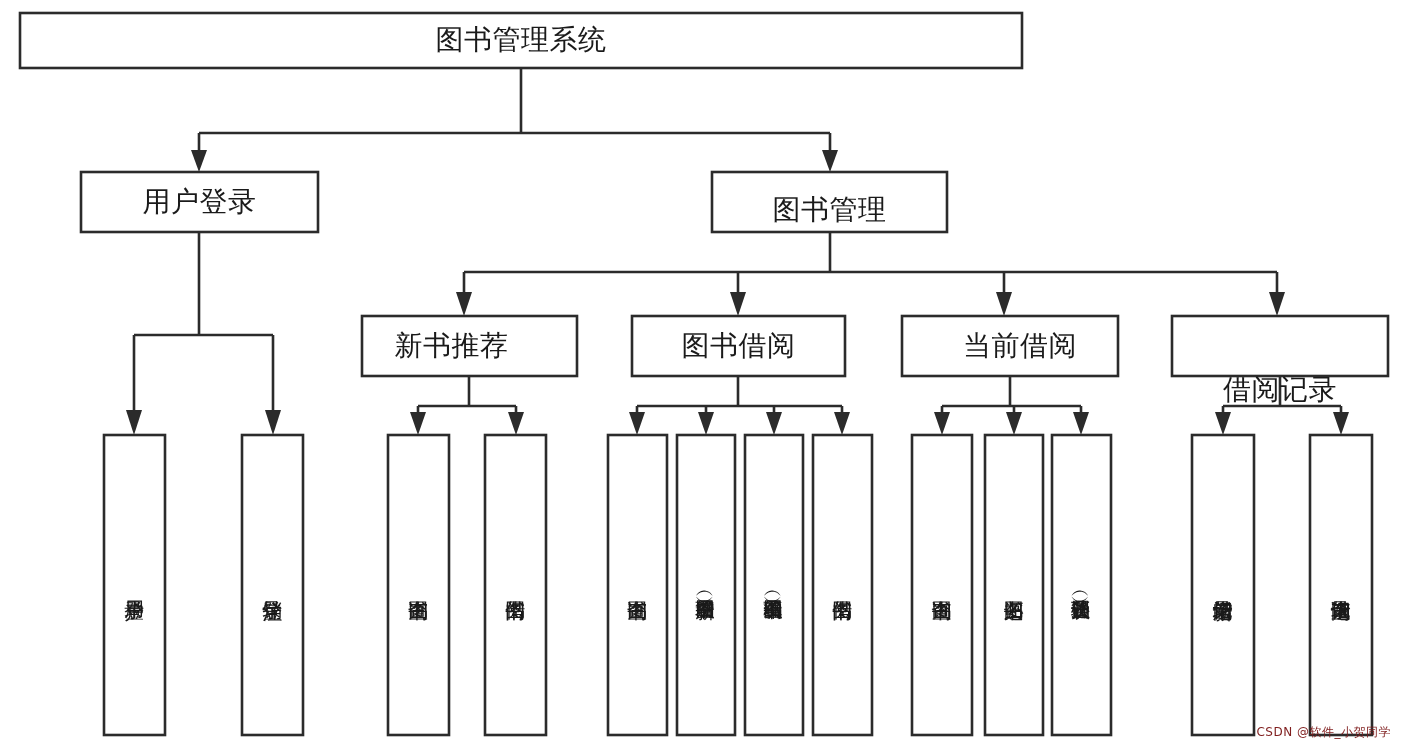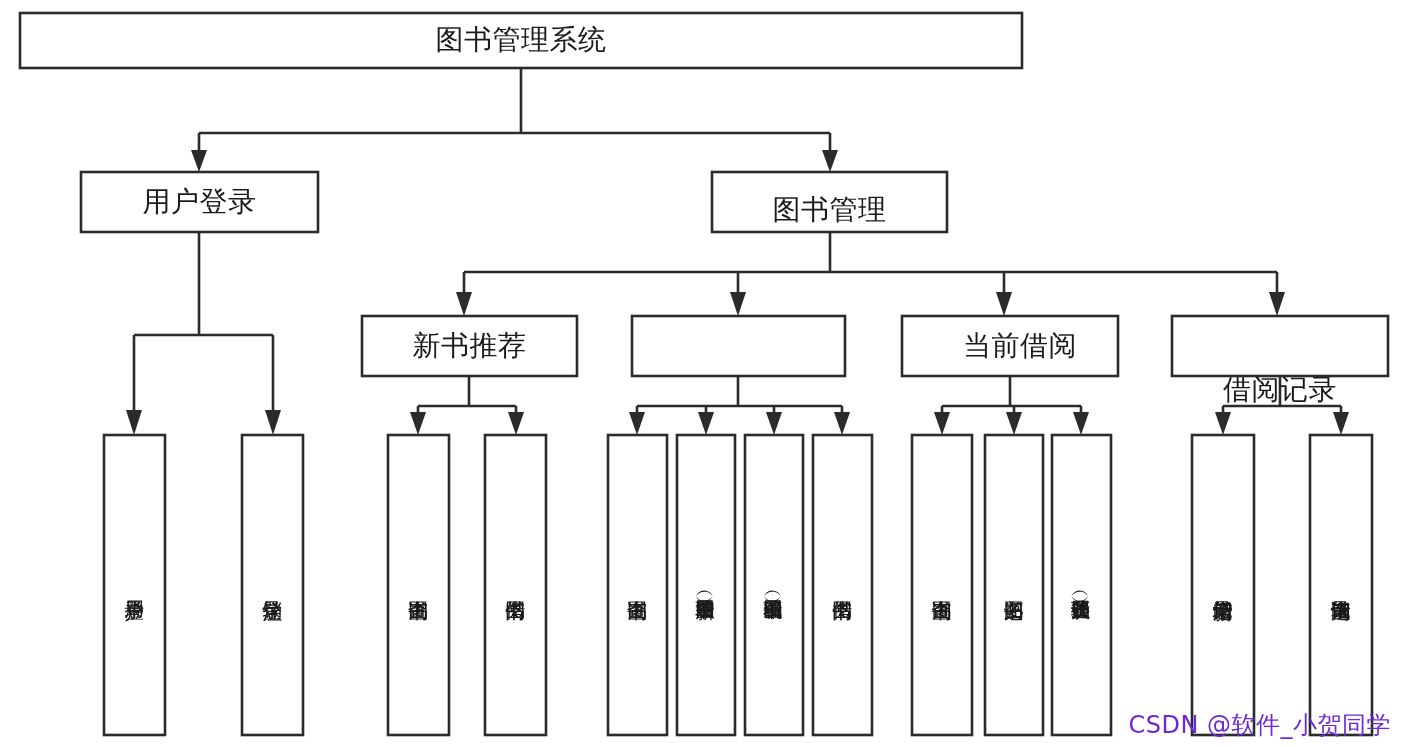--- a/index.html
+++ b/index.html
@@ -75,22 +75,22 @@
     font-family: "DejaVu Sans", "Liberation Sans", sans-serif;
   }
   .node-label-v.tight {
     font-size: 19px;
     line-height: 1.16;
   }
   #watermark {
     position: absolute;
     right: 14px;
     bottom: 6px;
-    color: #6d28d9;
-    font-size: 24px;
+    color: #7f1d1d;
+    font-size: 12px;
     letter-spacing: 0.5px;
     white-space: nowrap;
     font-family: "DejaVu Sans", "Liberation Sans", sans-serif;
     user-select: none;
   }
 </style>
 </head>
 <body>
 
 <div id="diagram-root">
@@ -184,21 +184,22 @@
     <polygon class="arrow-head" points="1215,412 1231,412 1223,435"></polygon>
     <polygon class="arrow-head" points="1333,412 1349,412 1341,435"></polygon>
 
   </svg>
 
   <div class="node-label-h" style="left:20px; top:13px; width:1002px; height:55px;">图书管理系统</div>
 
   <div class="node-label-h" style="left:81px; top:172px; width:237px; height:60px;">用户登录</div>
   <div class="node-label-h" style="left:712px; top:172px; width:235px; height:76px;">图书管理</div>
 
-  <div class="node-label-h" style="left:362px; top:316px; width:215px; height:60px;">新书推荐</div>
+  <div class="node-label-h" style="left:344px; top:316px; width:215px; height:60px;">新书推荐</div>
+  <div class="node-label-h" style="left:632px; top:316px; width:213px; height:60px;">图书借阅</div>
   <div class="node-label-h" style="left:902px; top:316px; width:236px; height:60px;">当前借阅</div>
   <div class="node-label-h" style="left:1172px; top:316px; width:216px; height:60px;margin-top:44px;">借阅记录</div>
 
   <div class="node-label-v" style="left:104px; top:435px; width:61px; height:300px;">用户登录</div>
   <div class="node-label-v" style="left:242px; top:435px; width:61px; height:300px;">注销登录</div>
 
   <div class="node-label-v" style="left:388px; top:435px; width:61px; height:300px;">查询图书</div>
   <div class="node-label-v" style="left:485px; top:435px; width:61px; height:300px;">借阅图书</div>
 
   <div class="node-label-v" style="left:608px; top:435px; width:59px; height:300px;">查询图书</div>

